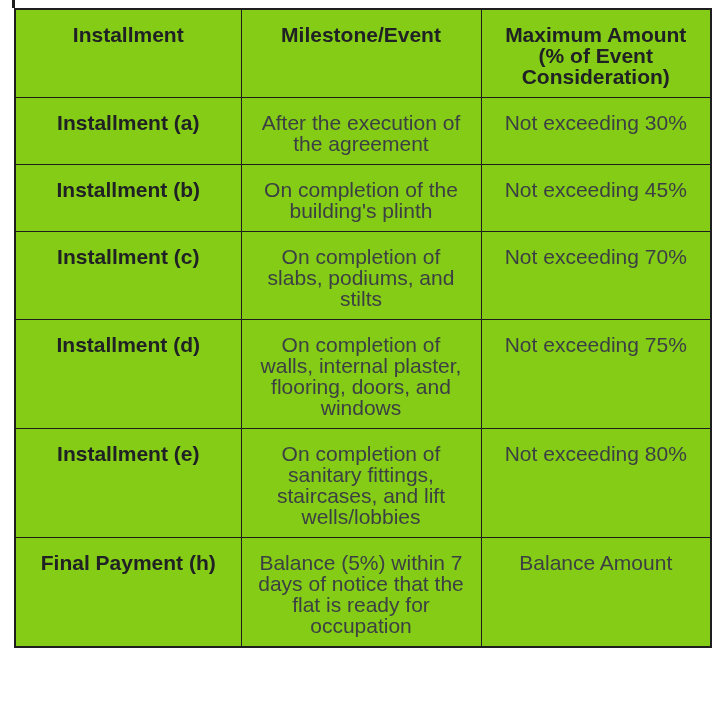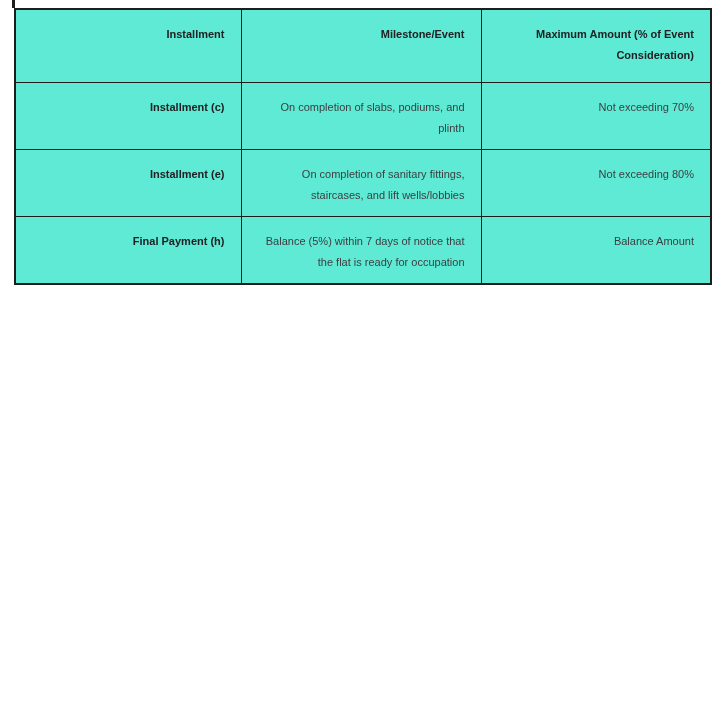--- a/index.html
+++ b/index.html
@@ -38,25 +38,25 @@
     background: #f8f9fa;
   }
 
   table.schedule, table.schedule th, table.schedule td {
     border: 1.5px solid #1e1e1e;
   }
   table.schedule { border-width: 2px; }
 
   table.schedule th, table.schedule td {
     vertical-align: top;
-    text-align: right;
+    text-align: center;
     padding: 14px 16px 10px 16px;
-    font-size: 11px;
+    font-size: 21px;
     line-height: 21px;
-    background: #5eead4;
+    background: #84cc16;
   }
 
   table.schedule th {
     font-weight: 700;
     color: #202124;
     height: 73px;
   }
 
   table.schedule td {
     font-weight: 400;
@@ -96,23 +96,38 @@
     </colgroup>
     <thead>
       <tr>
         <th>Installment</th>
         <th>Milestone/Event</th>
         <th>Maximum Amount (% of Event Consideration)</th>
       </tr>
     </thead>
     <tbody id="table-body">
         <tr>
+          <td class="col-installment">Installment (a)</td>
+          <td class="col-milestone">After the execution of the agreement</td>
+          <td class="col-amount">Not exceeding 30%</td>
+        </tr>
+        <tr>
+          <td class="col-installment">Installment (b)</td>
+          <td class="col-milestone">On completion of the building's plinth</td>
+          <td class="col-amount">Not exceeding 45%</td>
+        </tr>
+        <tr>
           <td class="col-installment">Installment (c)</td>
-          <td class="col-milestone">On completion of slabs, podiums, and plinth</td>
+          <td class="col-milestone">On completion of slabs, podiums, and stilts</td>
           <td class="col-amount">Not exceeding 70%</td>
+        </tr>
+        <tr>
+          <td class="col-installment">Installment (d)</td>
+          <td class="col-milestone">On completion of walls, internal plaster, flooring, doors, and windows</td>
+          <td class="col-amount">Not exceeding 75%</td>
         </tr>
         <tr>
           <td class="col-installment">Installment (e)</td>
           <td class="col-milestone">On completion of sanitary fittings, staircases, and lift wells/lobbies</td>
           <td class="col-amount">Not exceeding 80%</td>
         </tr>
         <tr>
           <td class="col-installment">Final Payment (h)</td>
           <td class="col-milestone">Balance (5%) within 7 days of notice that the flat is ready for occupation</td>
           <td class="col-amount">Balance Amount</td>

